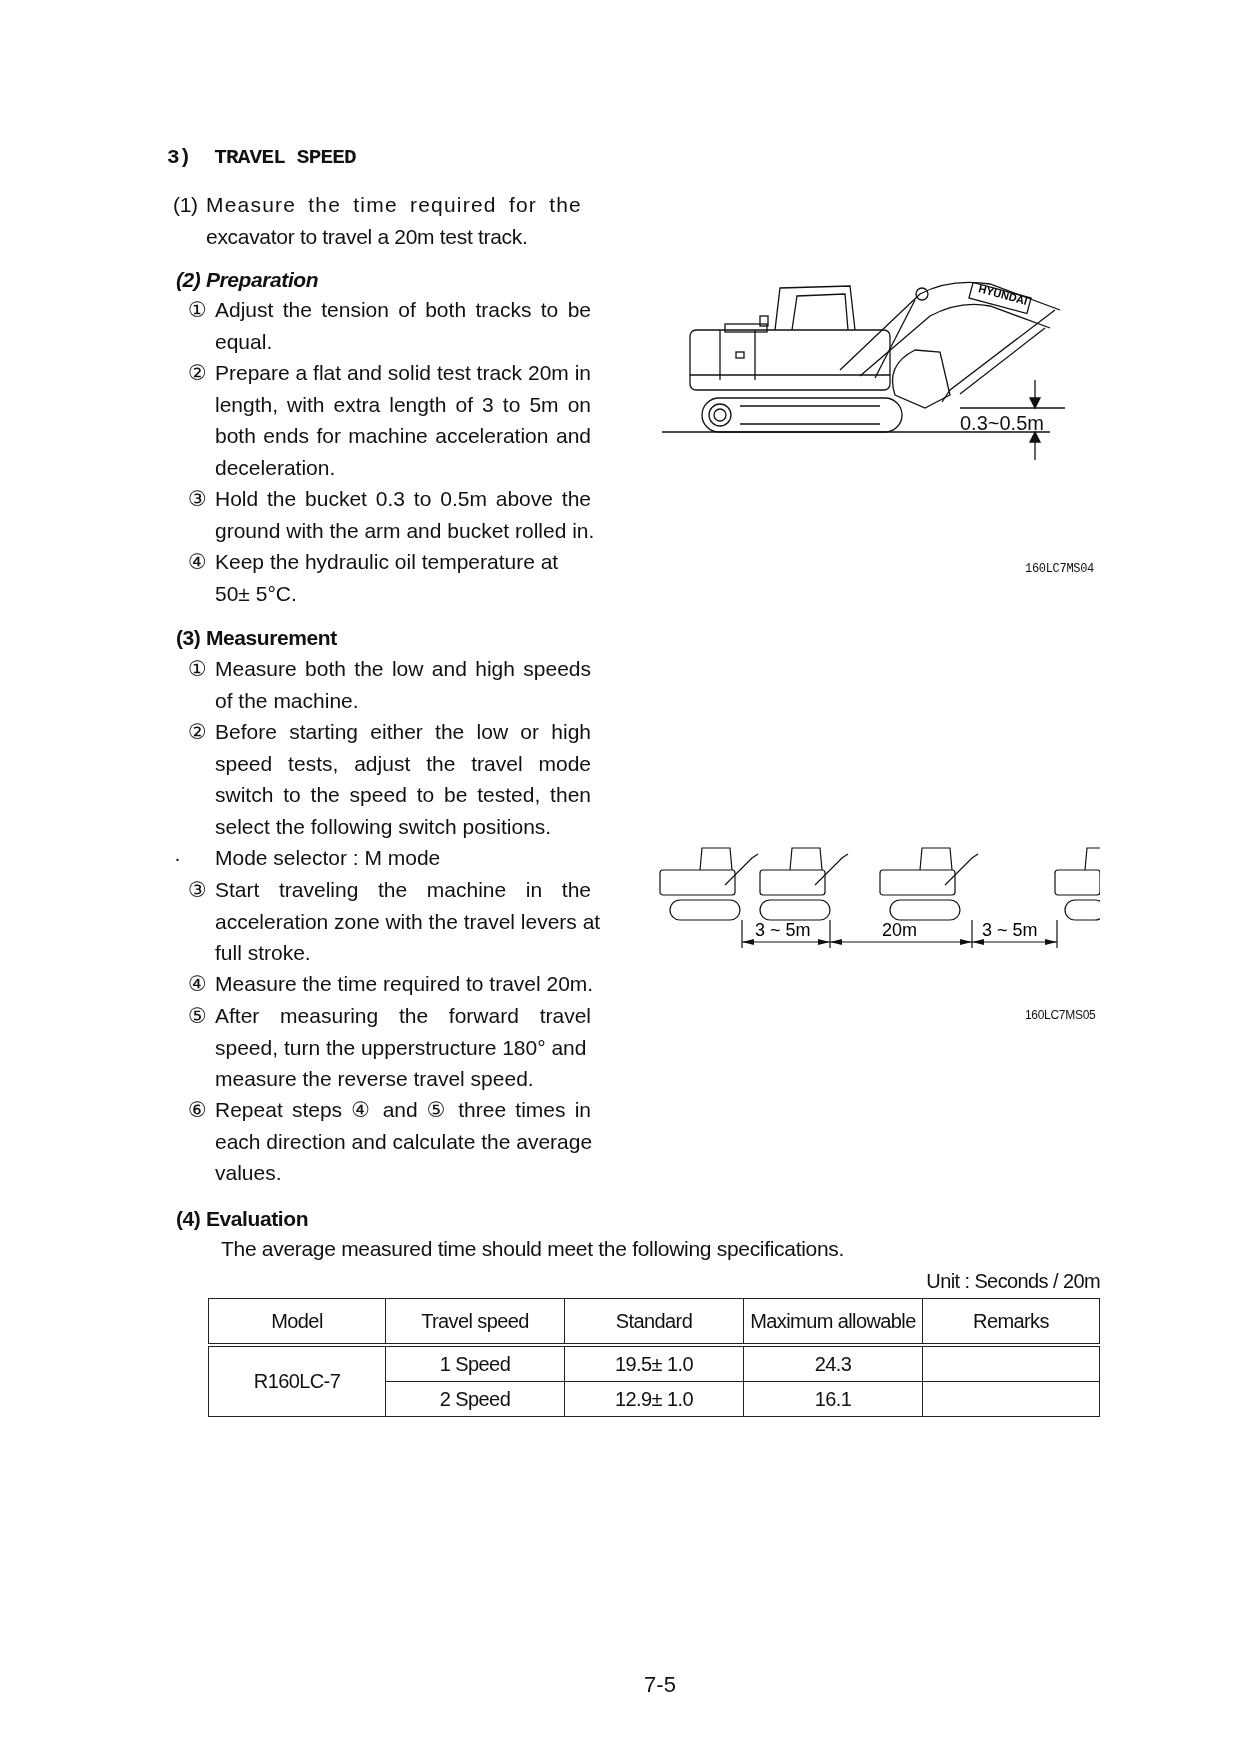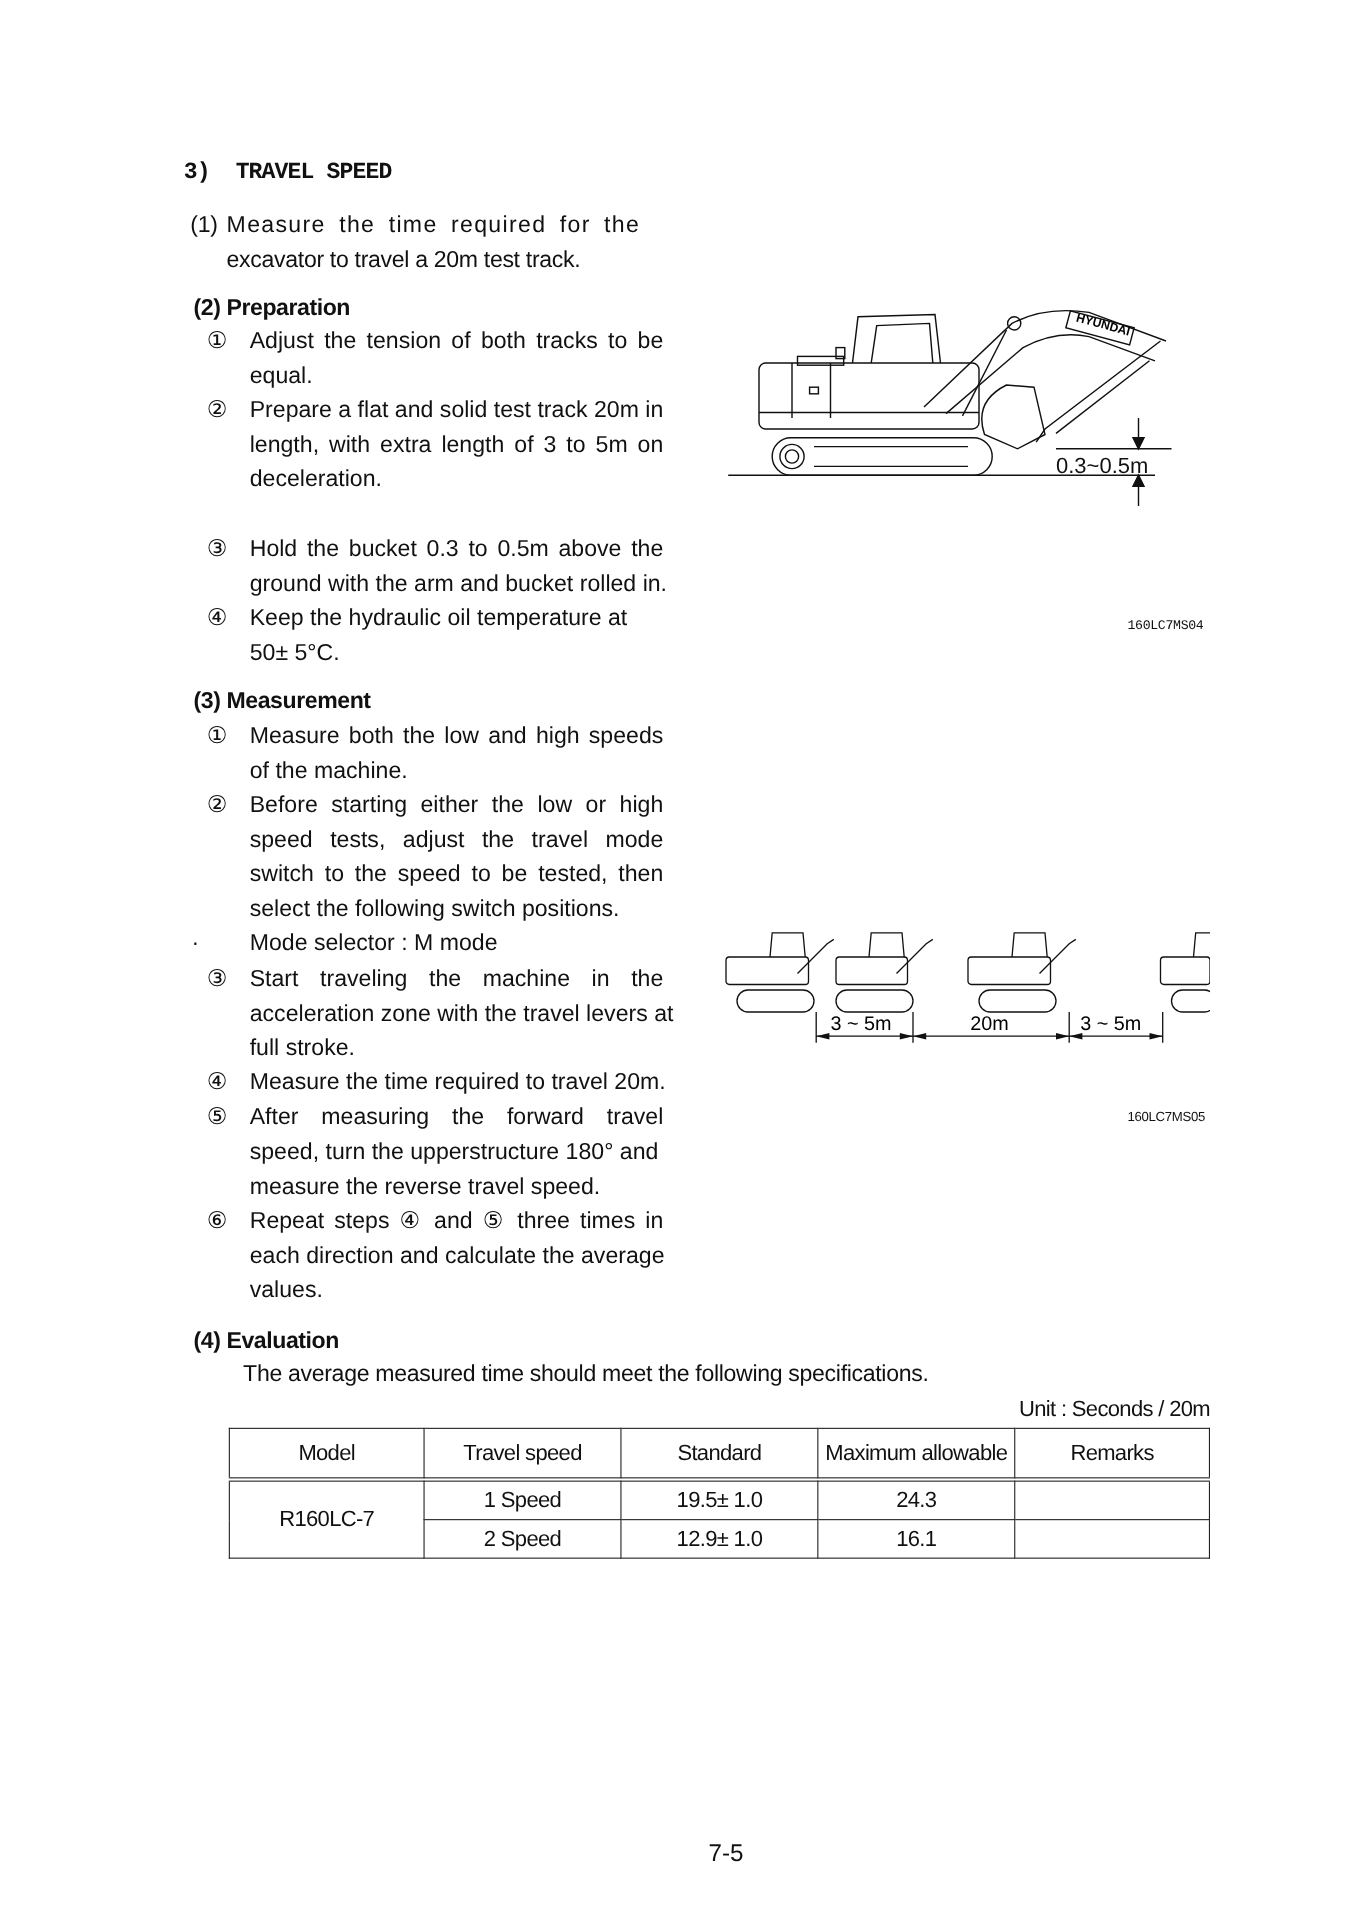--- a/index.html
+++ b/index.html
@@ -6,21 +6,21 @@
   body { width: 1240px; height: 1754px; position: relative; overflow: hidden;
          font-family: "Liberation Sans", "DejaVu Sans", sans-serif; color: #111; }
   .abs { position: absolute; }
   .section-title { left: 167px; top: 146px; font-size: 21px; font-weight: bold; letter-spacing: -0.8px; font-family: Liberation Mono, monospace; }
   .sub-title { font-size: 21px; font-weight: bold; letter-spacing: -0.4px; }
   .line { font-size: 21px; line-height: 31.5px; white-space: nowrap; letter-spacing: -0.3px; }
   .just { text-align: justify; text-align-last: justify; width: 376px; }
   .step { position: absolute; left: 188px; font-size: 21px; line-height: 31.5px; }
   .step .mark { position: absolute; left: 0; top: 0; width: 24px; }
   .step .txt { position: absolute; left: 27px; top: 0; width: 376px; }
-  .txt div { white-space: nowrap; margin-left: 12px; }
+  .txt div { white-space: nowrap; }
   .fig-label { font-size: 12px; letter-spacing: -0.3px; }
   .unit { right: 140px; top: 1270px; font-size: 20px; letter-spacing: -0.6px; }
   table.spec { position: absolute; left: 208px; top: 1298px; width: 892px; border-collapse: collapse;
                font-size: 20px; letter-spacing: -0.6px; }
   table.spec td, table.spec th { border: 1px solid #222; text-align: center; font-weight: normal; padding: 0; }
   table.spec th { height: 44px; }
   table.spec thead tr { border-bottom: 4px double #222; margin-left: 48px; }
   table.spec td { height: 34px; }
   .page-num { left: 0; width: 1240px; top: 1672px; text-align: center; font-size: 22px; padding-left: 40px; }
 </style>
@@ -31,34 +31,35 @@
   <span>3)</span>&nbsp;
   <span>TRAVEL SPEED</span>
 </div>
 
 <div class="abs line" style="left:173px; top:189px;">(1)</div>
 <div class="abs" style="left:206px; top:189px;">
   <div class="line just" style="letter-spacing:1.2px;">Measure the time required for the</div>
   <div class="line">excavator to travel a 20m test track.</div>
 </div>
 
-<div class="abs sub-title" style="left:176px; top:268px;">(2) Preparation</div>
+<div class="abs sub-title" style="left:176px; top:268px;font-style:italic;">(2) Preparation</div>
 
 <div class="step" style="top:294px;">
   <span class="mark">①</span>
   <div class="txt">
       <div class="just">Adjust the tension of both tracks to be</div>
       <div>equal.</div>
     </div>
 </div>
 <div class="step" style="top:357px;">
   <span class="mark">②</span>
   <div class="txt">
       <div class="just">Prepare a flat and solid test track 20m in</div>
       <div class="just">length, with extra length of 3 to 5m on</div>
+      <div class="just">both ends for machine acceleration and</div>
       <div>deceleration.</div>
     </div>
 </div>
 <div class="step" style="top:483px;">
   <span class="mark">③</span>
   <div class="txt">
       <div class="just">Hold the bucket 0.3 to 0.5m above the</div>
       <div>ground with the arm and bucket rolled in.</div>
     </div>
 </div>

